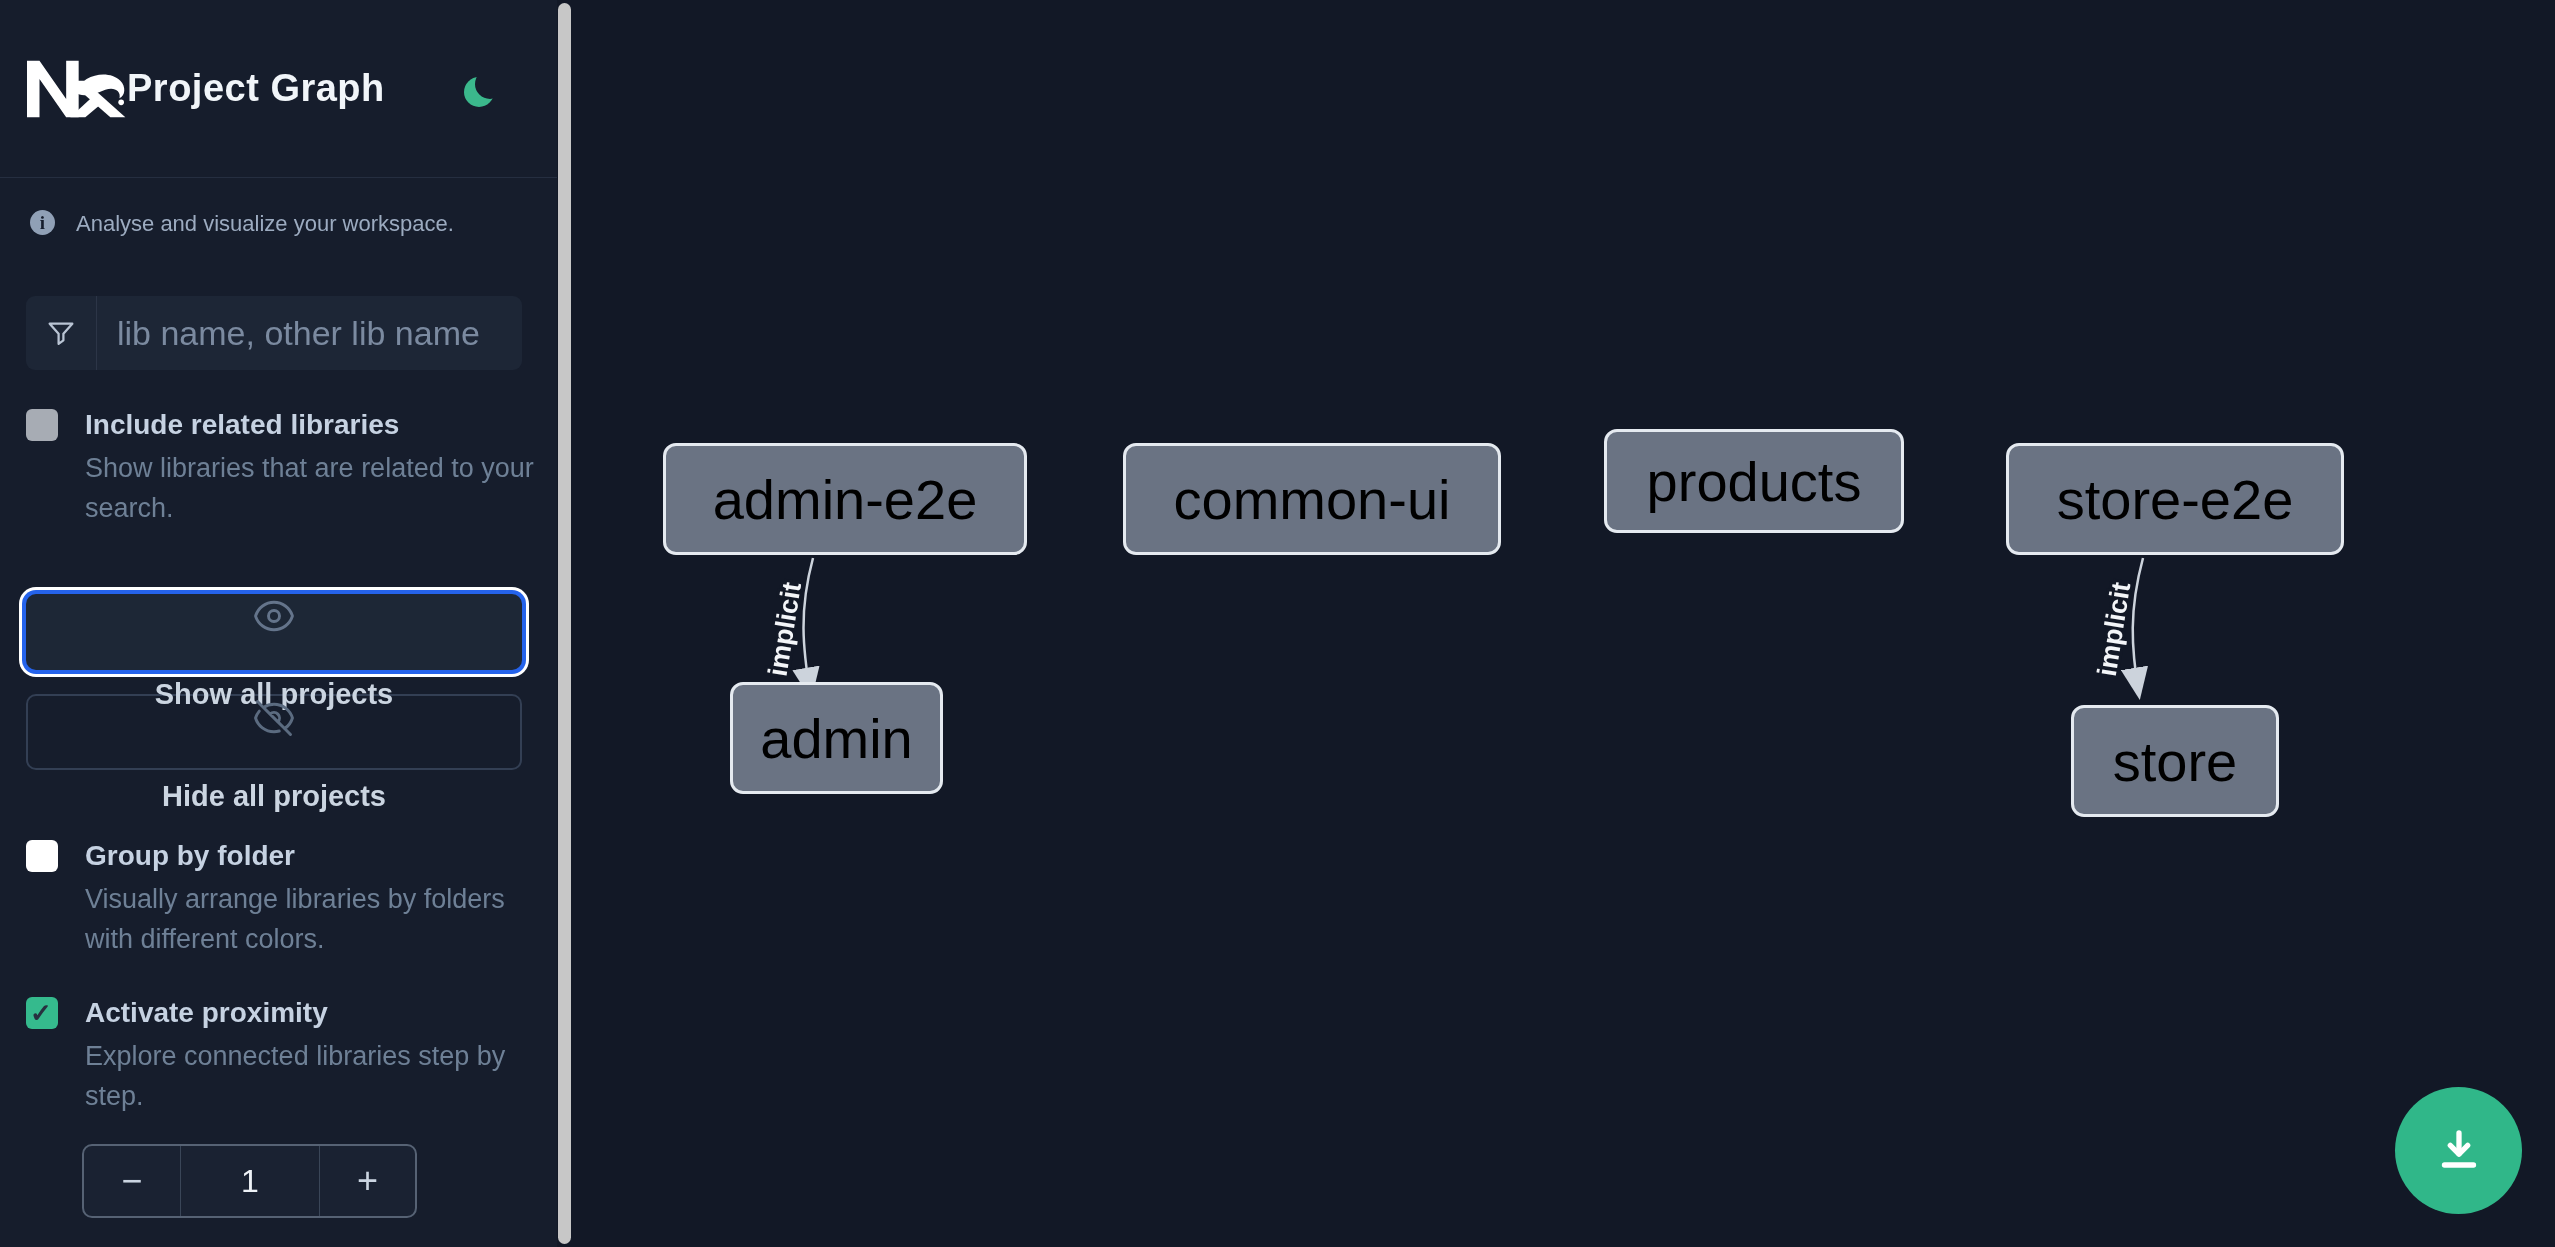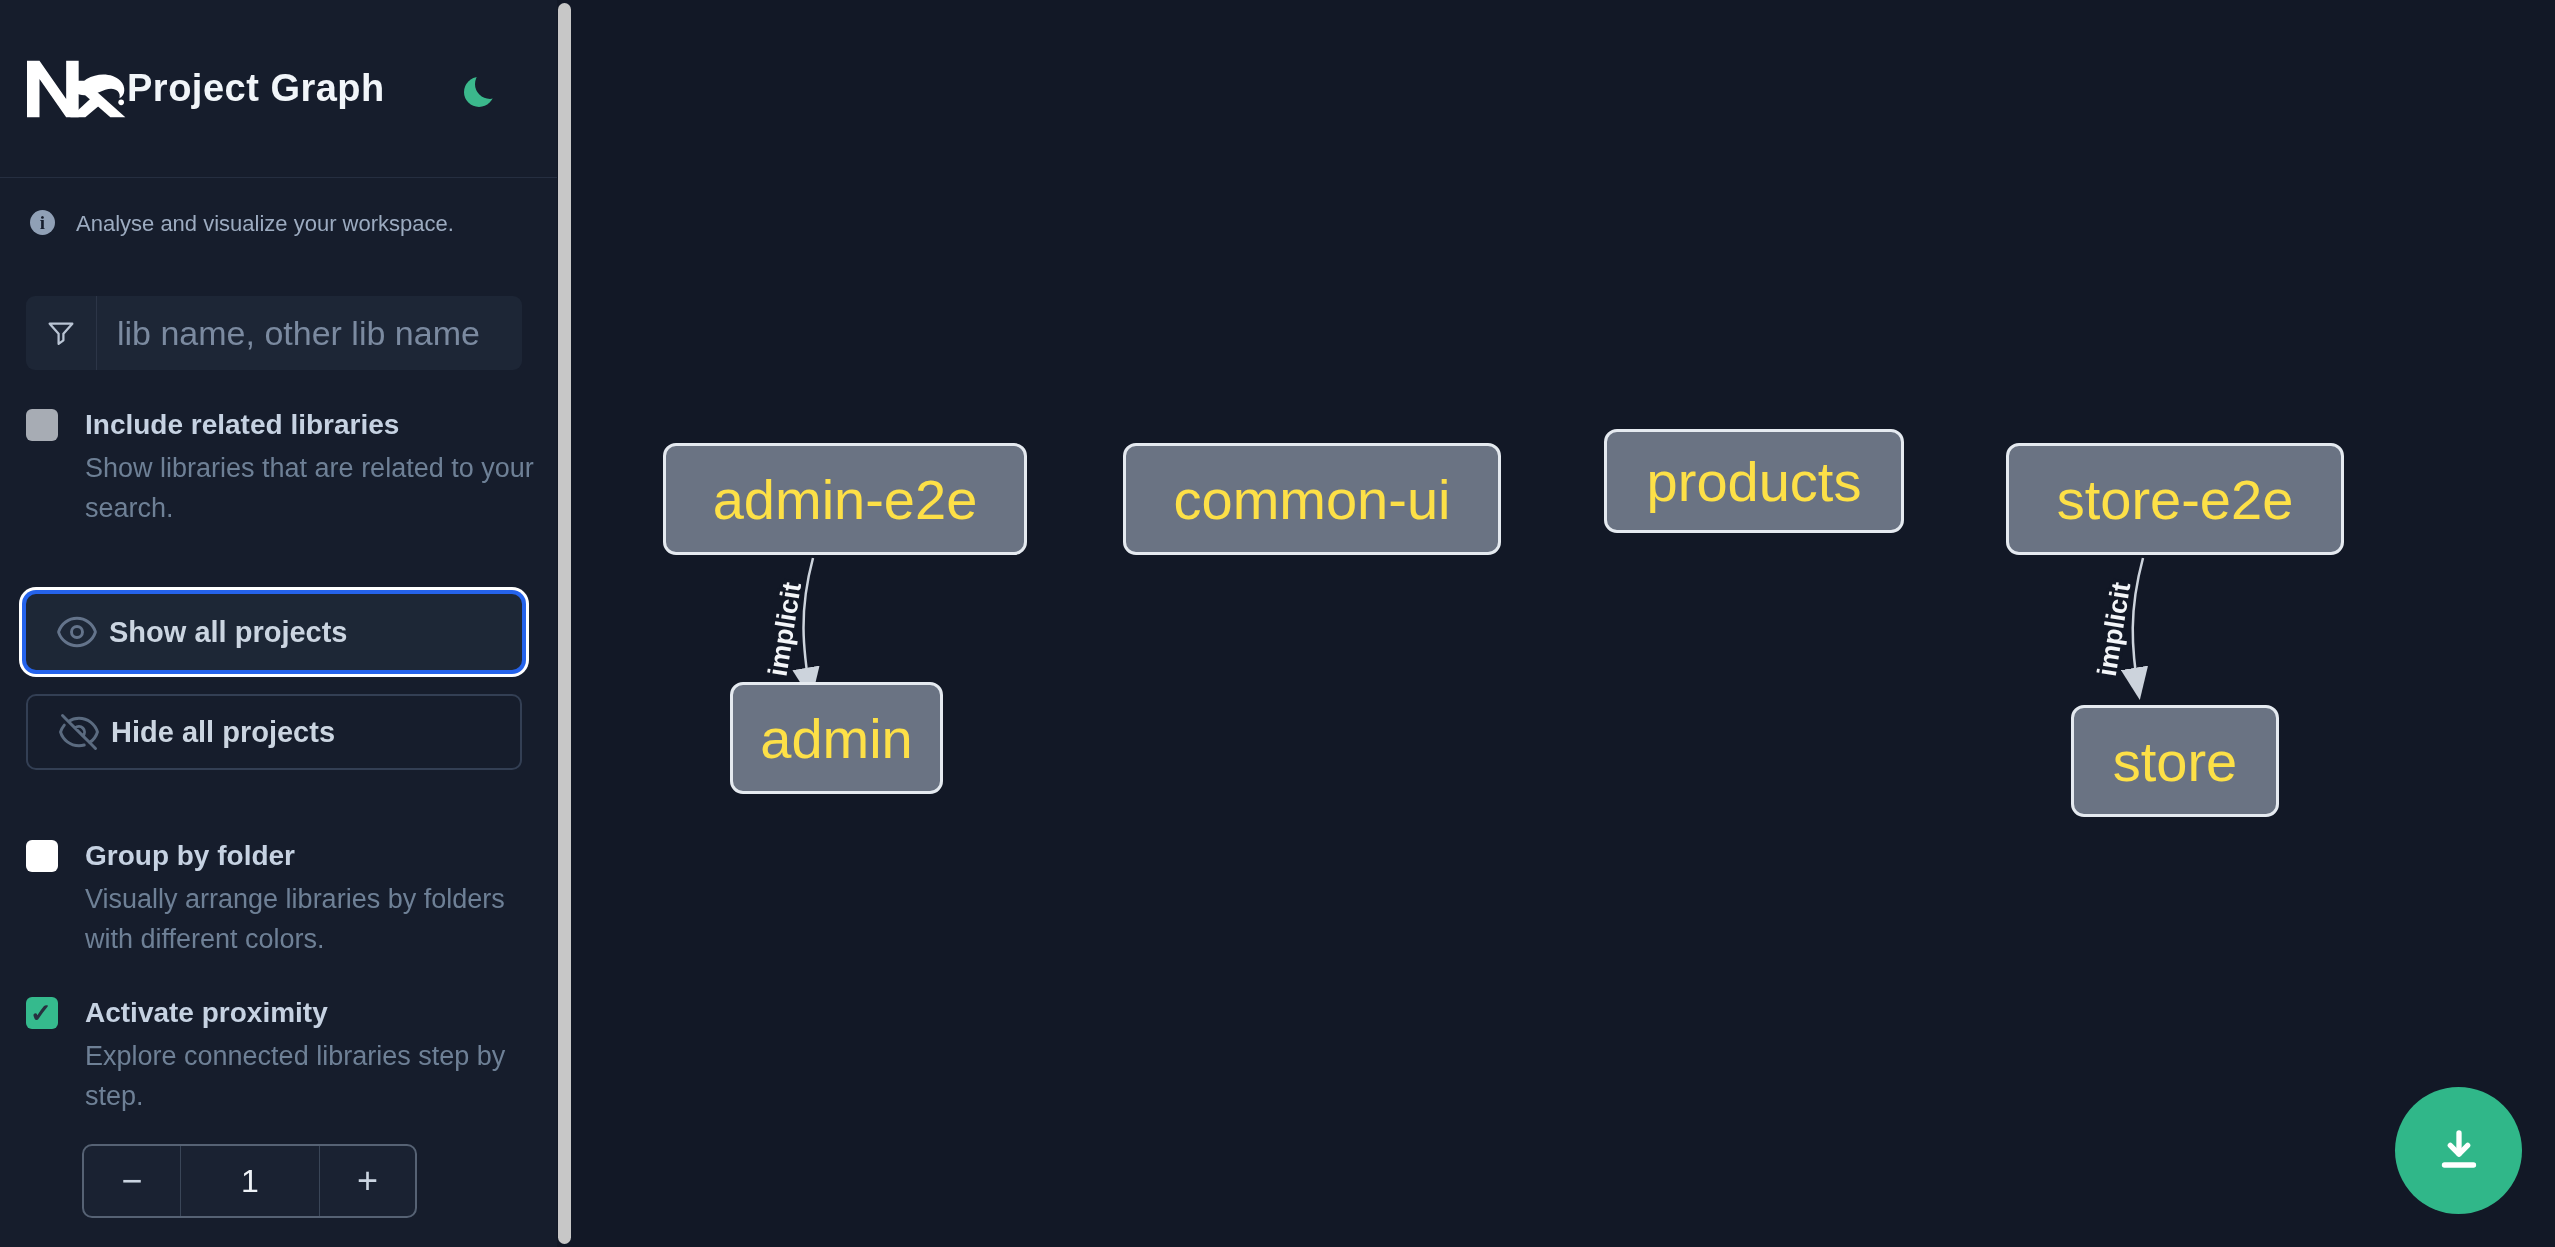--- a/index.html
+++ b/index.html
@@ -74,26 +74,26 @@
     display:none; position:absolute; left:4px; top:1px;
     color:#27303f; font-size:26px; font-weight:700;
   }
   .cb-box.checked .cb-check { display:block; }
   .cb-label { font-size:28px; font-weight:600; color:#c6d2e2; line-height:36px; cursor:pointer; }
   .cb-desc  { font-size:27px; color:#6e8096; line-height:40px; margin-top:5px; }
   .mt-include  { margin-top:37px; }
   .mt-group    { margin-top:68px; }
   .mt-prox     { margin-top:36px; }
   .sb-btn {
-    display:flex; align-items:center; gap:10px;
-    width:496px; height:76px; margin-left:26px; padding-left:29px;
+    display:flex; align-items:center; gap:40px;
+    width:496px; height:76px; margin-left:26px; 
     border-radius:10px; cursor:pointer;
     font-family:"Liberation Sans", sans-serif;
     font-size:29px; font-weight:600; color:#cbd5e1;
-    background:#161d2c; border:2px solid #333f54;
+    background:#161d2c; border:2px solid #333f54;flex-direction:column;
   }
   .sb-btn .btn-icon { width:44px; height:44px; flex:0 0 auto; }
   .btn-show {
     margin-top:66px; background:#1d2736; border:none;
     box-shadow:0 0 0 4px #2563eb, 0 0 0 7px #ffffff;
   }
   .btn-hide { margin-top:24px; }
   .stepper {
     margin:28px 0 0 82px; width:335px; height:74px;
     border:2px solid #566274; border-radius:10px; background:#1a2232;
@@ -122,21 +122,21 @@
   }
   #edge-svg { position:absolute; left:0; top:0; width:2555px; height:1247px; pointer-events:none; }
   .edge-label {
     font-family:"Liberation Sans", sans-serif;
     font-size:27px; font-weight:700; fill:#f3f5f8;
     stroke:#121826; stroke-width:6px; paint-order:stroke;
   }
   .graph-node {
     position:absolute; display:flex; align-items:center; justify-content:center;
     background:#6a7383; border:3px solid #e5eaf0; border-radius:13px;
-    color:#fde047; font-size:56px; cursor:pointer;
+    color:#000000; font-size:56px; cursor:pointer;
     font-family:"Liberation Sans", sans-serif;
   }
   
   .fab {
     position:absolute; left:2395px; top:1087px; width:127px; height:127px;
     border-radius:50%; background:#30b789; border:none; cursor:pointer;
     display:flex; align-items:center; justify-content:center;
   }
   .fab svg { width:58px; height:58px; }
 </style>

